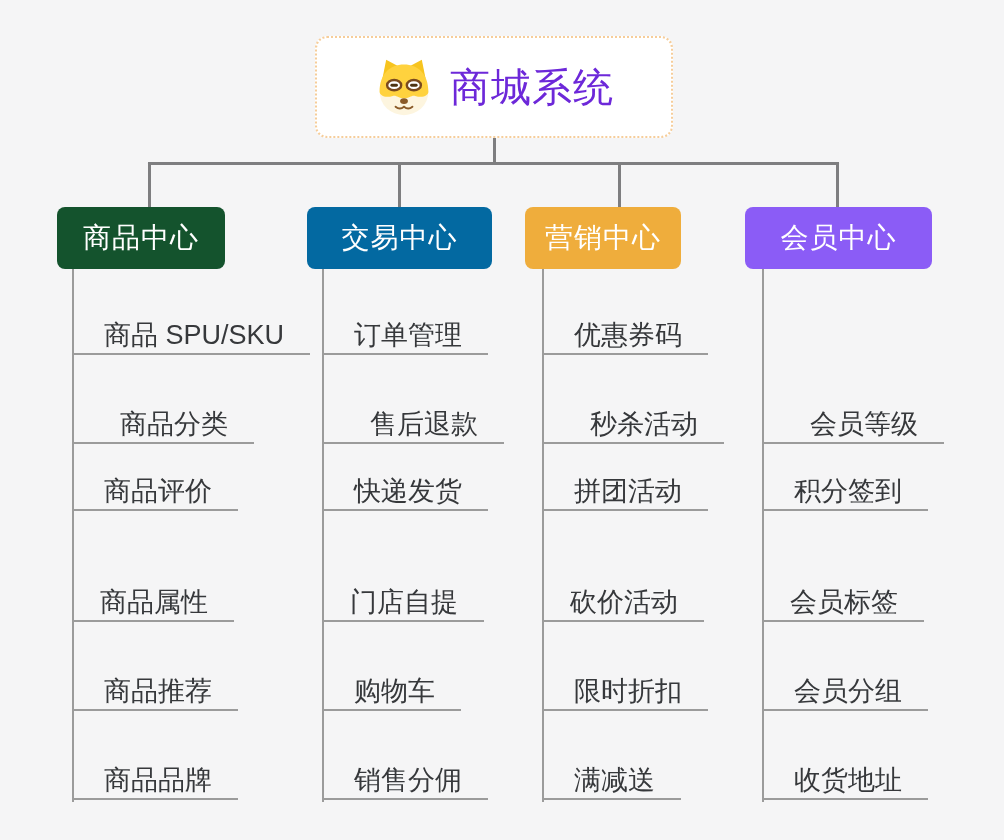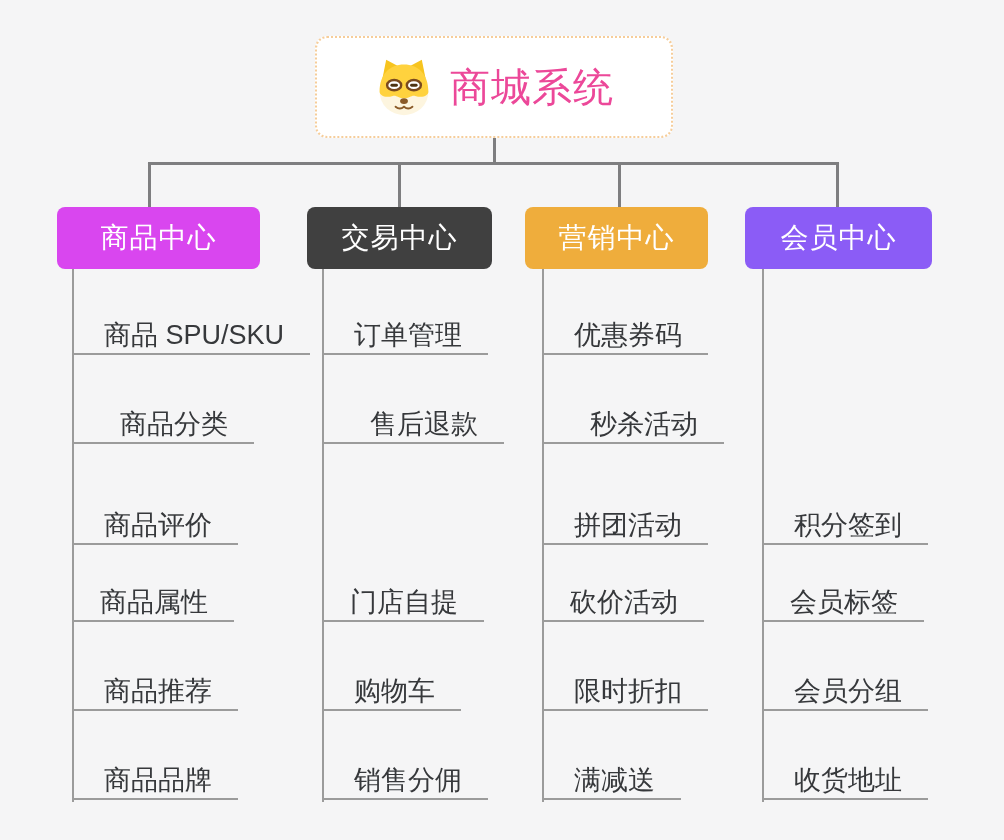--- a/index.html
+++ b/index.html
@@ -18,21 +18,21 @@
     background:#ffffff;
     border:2px dotted #f6cd9a;
     border-radius:12px;
     box-sizing:border-box;
     display:flex;align-items:center;justify-content:center;
     gap:16px;
     cursor:pointer;
   }
   .root-title{
     font-size:40px;
-    color:#ec4899;
+    color:#6d28d9;
     letter-spacing:1px;
     white-space:nowrap;
   }
   .dog{width:60px;height:62px;display:block;flex:0 0 auto;}
 
   
   .tline{position:absolute;background:#7e7e80;}
   .stub{left:493px;top:137px;width:3px;height:27px;}
   .rail{left:148px;top:162px;width:691px;height:3px;border-radius:2px;}
   .drop{top:162px;width:3px;height:46px;}
@@ -46,23 +46,23 @@
     position:absolute;top:207px;height:62px;
     border-radius:8px;
     color:#ffffff;
     font-size:28px;
     display:flex;align-items:center;justify-content:center;
     letter-spacing:1px;
     white-space:nowrap;
     cursor:pointer;
     box-sizing:border-box;
   }
-  .bh-0{left:57px;width:203px;background:#d946ef;}
-  .bh-1{left:307px;width:185px;background:#404040;}
-  .bh-2{left:525px;width:183px;background:#efad3c;}
+  .bh-0{left:57px;width:168px;background:#14532d;}
+  .bh-1{left:307px;width:185px;background:#0369a1;}
+  .bh-2{left:525px;width:156px;background:#efad3c;}
   .bh-3{left:745px;width:187px;background:#8b5cf6;}
 
   
   .col-line{
     position:absolute;top:269px;height:533px;width:2px;
     background:#9b9b9b;
   }
   .cl-0{left:72px;}
   .cl-1{left:322px;}
   .cl-2{left:542px;}
@@ -79,21 +79,21 @@
     line-height:1.35;
     white-space:nowrap;
     cursor:pointer;
   }
   .c-0{left:72px;}
   .c-1{left:322px;}
   .c-2{left:542px;}
   .c-3{left:762px;}
   .r-0{top:309px;}
   .r-1{top:398px;padding-left:48px;}
-  .r-2{top:499px;}
+  .r-2{top:465px;}
   .r-3{top:576px;padding-left:28px;}
   .r-4{top:665px;}
   .r-5{top:754px;}
 </style>
 </head>
 <body>
 
 <div class="canvas">
 
   <div class="tline stub"></div>
@@ -133,29 +133,31 @@
 
   <div class="leaf c-0 r-0">商品 SPU/SKU</div>
   <div class="leaf c-0 r-1">商品分类</div>
   <div class="leaf c-0 r-2">商品评价</div>
   <div class="leaf c-0 r-3">商品属性</div>
   <div class="leaf c-0 r-4">商品推荐</div>
   <div class="leaf c-0 r-5">商品品牌</div>
 
   <div class="leaf c-1 r-0">订单管理</div>
   <div class="leaf c-1 r-1">售后退款</div>
+  <div class="leaf c-1 r-2">快递发货</div>
   <div class="leaf c-1 r-3">门店自提</div>
   <div class="leaf c-1 r-4">购物车</div>
   <div class="leaf c-1 r-5">销售分佣</div>
 
   <div class="leaf c-2 r-0">优惠券码</div>
   <div class="leaf c-2 r-1">秒杀活动</div>
   <div class="leaf c-2 r-2">拼团活动</div>
   <div class="leaf c-2 r-3">砍价活动</div>
   <div class="leaf c-2 r-4">限时折扣</div>
   <div class="leaf c-2 r-5">满减送</div>
 
+  <div class="leaf c-3 r-1">会员等级</div>
   <div class="leaf c-3 r-2">积分签到</div>
   <div class="leaf c-3 r-3">会员标签</div>
   <div class="leaf c-3 r-4">会员分组</div>
   <div class="leaf c-3 r-5">收货地址</div>
 
 </div>
 
 </body></html>

